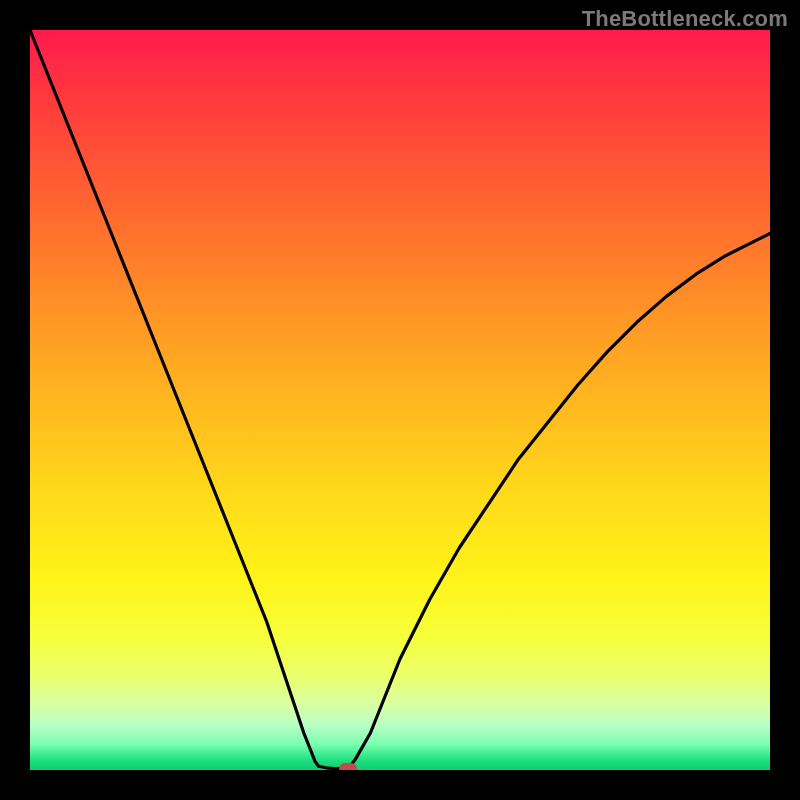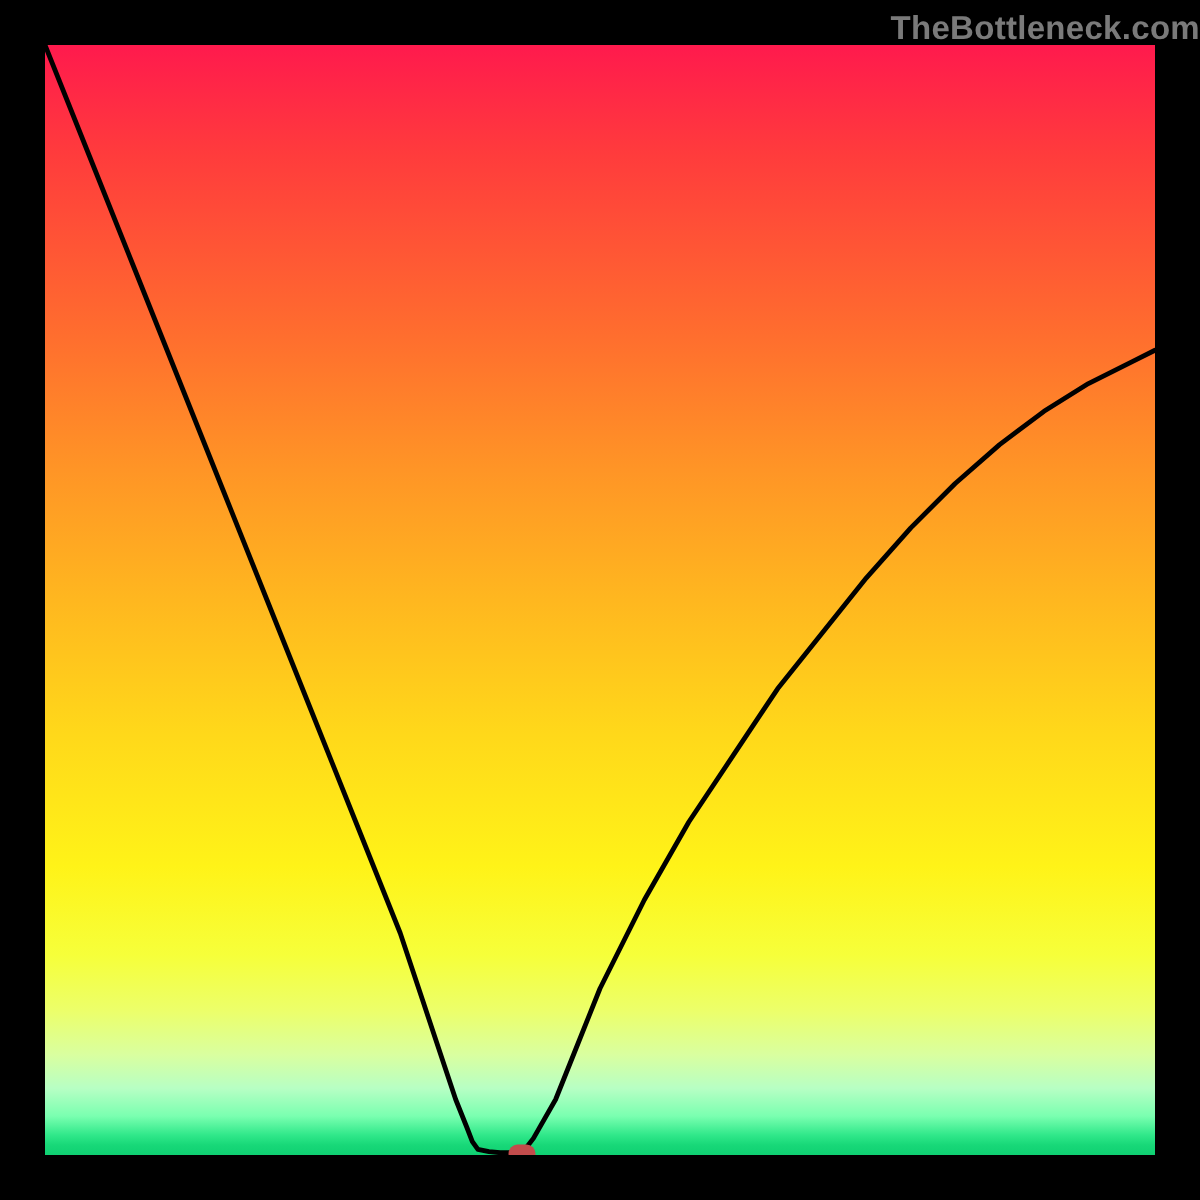--- a/index.html
+++ b/index.html
@@ -6,21 +6,21 @@
   html, body { width: 800px; height: 800px; overflow: hidden; background: #000; }
   .frame {
     position: relative;
     width: 800px;
     height: 800px;
     background: #000;
   }
   .watermark {
     position: absolute;
     top: 6px;
-    right: 0;
+    right: 12px;
     font-family: Arial, Helvetica, sans-serif;
     font-size: 22px;
     font-weight: 600;
     color: #7a7a7a;
     letter-spacing: 0.2px;
     user-select: none;
   }
   .plot-area {
     position: absolute;
     left: 30px;

